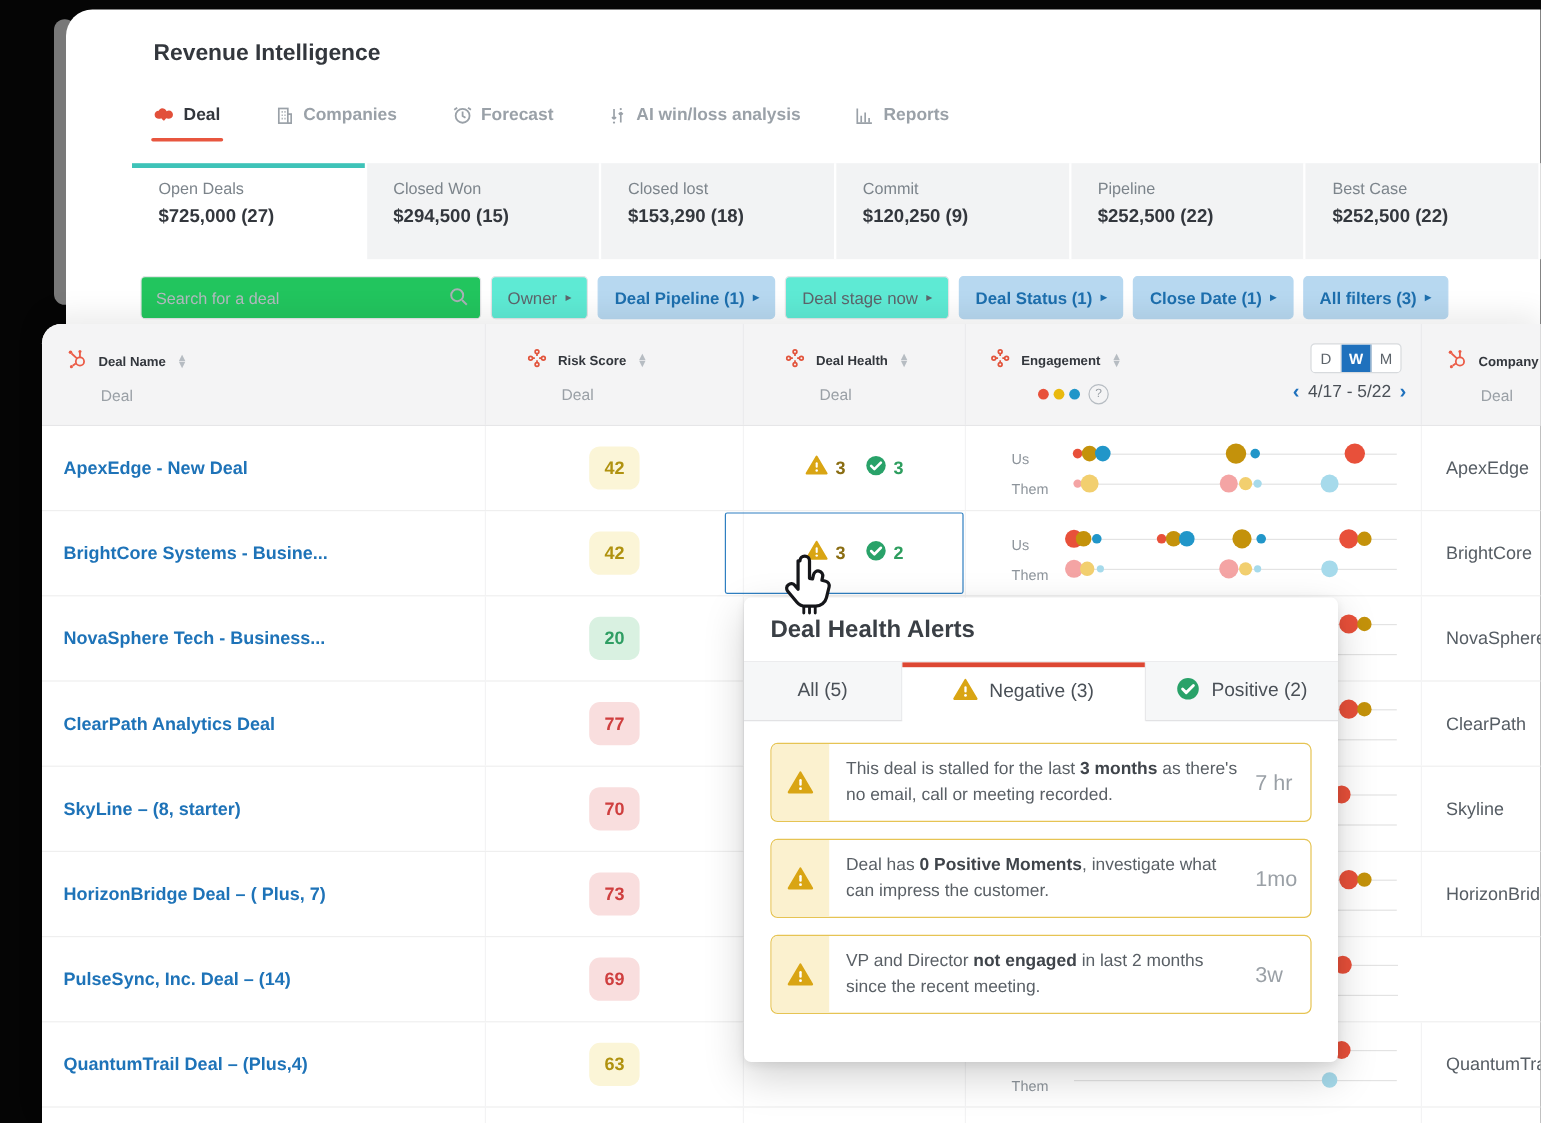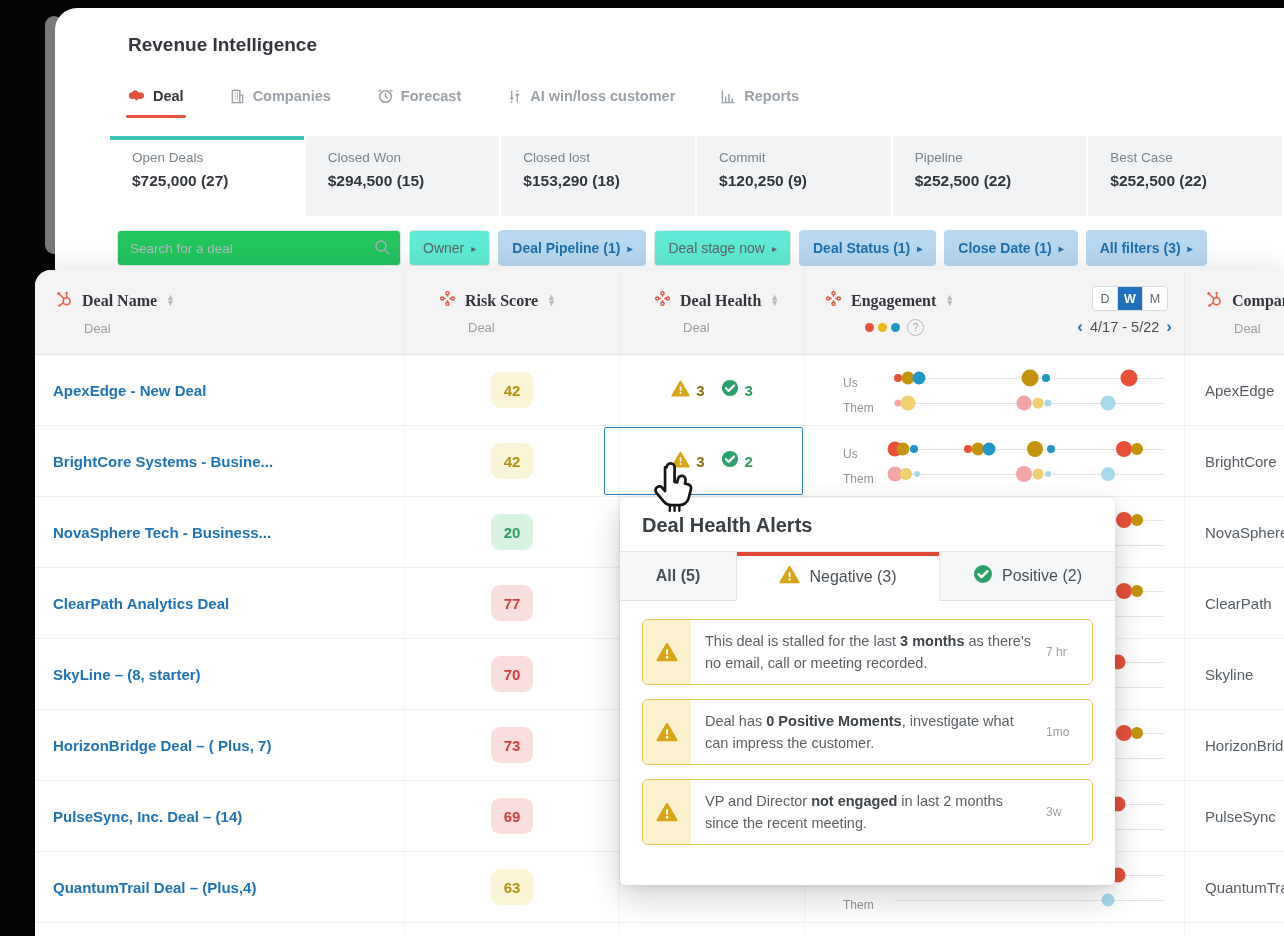--- a/index.html
+++ b/index.html
@@ -30,21 +30,21 @@
   .search-icon{position:absolute;right:10px;top:9px;}
   .pill{height:36px;display:flex;align-items:center;gap:7px;padding:0 13px;border-radius:4px;font-size:14px;cursor:pointer;white-space:nowrap;box-sizing:border-box;}
   .pill .caret{font-size:10px;}
   .pill.plain{background:#5eead4;border:1px solid #e3e5e7;color:#5d646b;}
   .pill.blue{background:#b7d8f0;color:#1d6fae;font-weight:700;border:1px solid #b7d8f0;}
   
   .thead{display:flex;height:85px;background:#f4f4f5;border-top-left-radius:16px;border-bottom:1px solid #e6e6e8;box-sizing:border-box;}
   .th{box-sizing:border-box;padding-top:20px;border-right:1px solid #ebebed;position:relative;}
   .th:last-child{border-right:none;}
   .th-line{display:flex;align-items:center;gap:9px;padding-left:20px;}
-  .th-title{font-size:16px;font-weight:700;color:#33373d;font-family:Liberation Serif, serif;}
+  .th-title{font-size:11px;font-weight:700;color:#33373d;}
   .th-sub{font-size:13px;color:#9aa0a6;padding-left:49px;margin-top:9px;}
   .sorter{display:inline-flex;flex-direction:column;line-height:.62;color:#b6bcc2;font-size:9px;cursor:pointer;}
   .c1{width:370px;} .c2{width:215px;} .c3{width:185px;} .c4{width:380px;} .c5{width:99px;}
   .c2 .th-line,.c3 .th-line{padding-left:34px;}
   .c2 .th-sub,.c3 .th-sub{padding-left:63px;}
   .eng-legend{display:flex;align-items:center;gap:4px;padding-left:60px;margin-top:8px;}
   .leg-dot{width:9px;height:9px;border-radius:50%;display:inline-block;}
   .help-circ{width:15px;height:15px;border:1.4px solid #b6bcc2;border-radius:50%;color:#9aa0a6;font-size:10px;display:flex;align-items:center;justify-content:center;margin-left:3px;cursor:pointer;}
   .dwm{position:absolute;right:16px;top:16px;display:flex;border:1px solid #d7dadd;border-radius:4px;overflow:hidden;background:#fff;}
   .dwm span{width:24px;height:23px;display:flex;align-items:center;justify-content:center;font-size:12.5px;color:#5d646b;cursor:pointer;border-right:1px solid #d7dadd;}
@@ -72,31 +72,31 @@
   .eng-track{position:relative;flex:1;height:16px;}
   .eng-track::before{content:"";position:absolute;left:0;right:0;top:50%;height:1px;background:#e3e3e3;}
   .dot{position:absolute;top:50%;transform:translate(-50%,-50%);border-radius:50%;}
   .c-comp{padding-left:20px;}
   .comp-name{font-size:15px;color:#565d64;white-space:nowrap;overflow:hidden;}
   
   #popup{position:absolute;left:620px;top:498px;width:495px;height:387px;background:#ffffff;border-radius:6px;box-shadow:0 12px 34px rgba(0,0,0,.18),0 2px 8px rgba(0,0,0,.08);z-index:30;}
   .popup-title{font-size:20px;font-weight:700;color:#3a3f45;padding:16px 22px 14px 22px;border-bottom:1px solid #e8e8ea;}
   .popup-tabs{display:flex;height:49px;}
   .ptab{display:flex;align-items:center;justify-content:center;gap:9px;font-size:16px;color:#4a5057;cursor:pointer;background:#f6f7f8;border-bottom:1px solid #e2e2e4;border-right:1px solid #e8e8ea;box-sizing:border-box;position:relative;}
-  .ptab.t-all{width:117px;font-weight:bold;}
+  .ptab.t-all{width:132px;}
   .ptab.t-neg{width:203px;}
   .ptab.t-pos{flex:1;border-right:none;}
   .ptab.active{background:#ffffff;border-bottom:none;}
   .ptab.active::before{content:"";position:absolute;left:0;right:0;top:0;height:4px;background:#dd4733;}
   .popup-body{padding:18px 22px;display:flex;flex-direction:column;gap:14px;}
   .alert-card{display:flex;align-items:stretch;border:1.4px solid #e6c453;border-radius:6px;overflow:hidden;background:#fff;min-height:64px;}
   .alert-ico{width:48px;flex:none;background:#fbf1cf;display:flex;align-items:center;justify-content:center;}
   .alert-text{flex:1;padding:10px 6px 10px 14px;font-size:14.5px;line-height:1.52;color:#5a6066;}
   .alert-text b{color:#3f444a;}
-  .alert-time{flex:none;width:46px;display:flex;align-items:center;font-size:12px;color:#9aa0a6;}
+  .alert-time{flex:none;width:46px;display:flex;align-items:center;font-size:18px;color:#9aa0a6;}
   
   #cursor{position:absolute;left:649px;top:461px;z-index:40;pointer-events:none;}
 </style>
 </head>
 <body>
 
 <div id="stage">
   <div class="back-strip"></div>
 
   <div id="top-card">
@@ -130,21 +130,21 @@
         <span>Forecast</span>
       </div>
       <div class="nav-tab">
         <span>
           <svg width="15" height="15" viewBox="0 0 16 16" fill="none" stroke="#9aa1a8" stroke-width="1.5">
               <path d="M5 2v9M5 11l-1.8-1.8M5 11l1.8-1.8M11 14V5M11 5 9.2 6.8M11 5l1.8 1.8"></path>
               <circle cx="5" cy="14" r="1" fill="#9aa1a8" stroke="none"></circle>
               <circle cx="11" cy="2" r="1" fill="#9aa1a8" stroke="none"></circle>
             </svg>
         </span>
-        <span>AI win/loss customer</span>
+        <span>AI win/loss analysis</span>
       </div>
       <div class="nav-tab">
         <span>
           <svg width="15" height="15" viewBox="0 0 16 16" fill="none" stroke="#9aa1a8" stroke-width="1.5">
               <path d="M1.5 1.5v13h13"></path>
               <path d="M5 14V8M8.5 14V5M12 14v-4"></path>
             </svg>
         </span>
         <span>Reports</span>
       </div>
@@ -571,23 +571,20 @@
           <span class="eng-label">Us</span>
           <span class="eng-track">
                 <span class="dot" style="left: 83%; width: 15px; height: 15px; background: rgb(232, 80, 58);"></span>
               </span>
         </div>
         <div class="eng-line line-them">
           <span class="eng-label">Them</span>
           <span class="eng-track"></span>
         </div>
       </div>
-      <div class="cell c5 c-comp">
-        <span class="comp-name">PulseSync</span>
-      </div>
     </div>
 
     <div class="trow">
       <div class="cell c1 c-name">
         <span class="deal-link">QuantumTrail Deal – (Plus,4)</span>
       </div>
       <div class="cell c2 c-risk">
         <span class="risk-pill risk-yellow">63</span>
       </div>
       <div class="cell c3 c-health">

